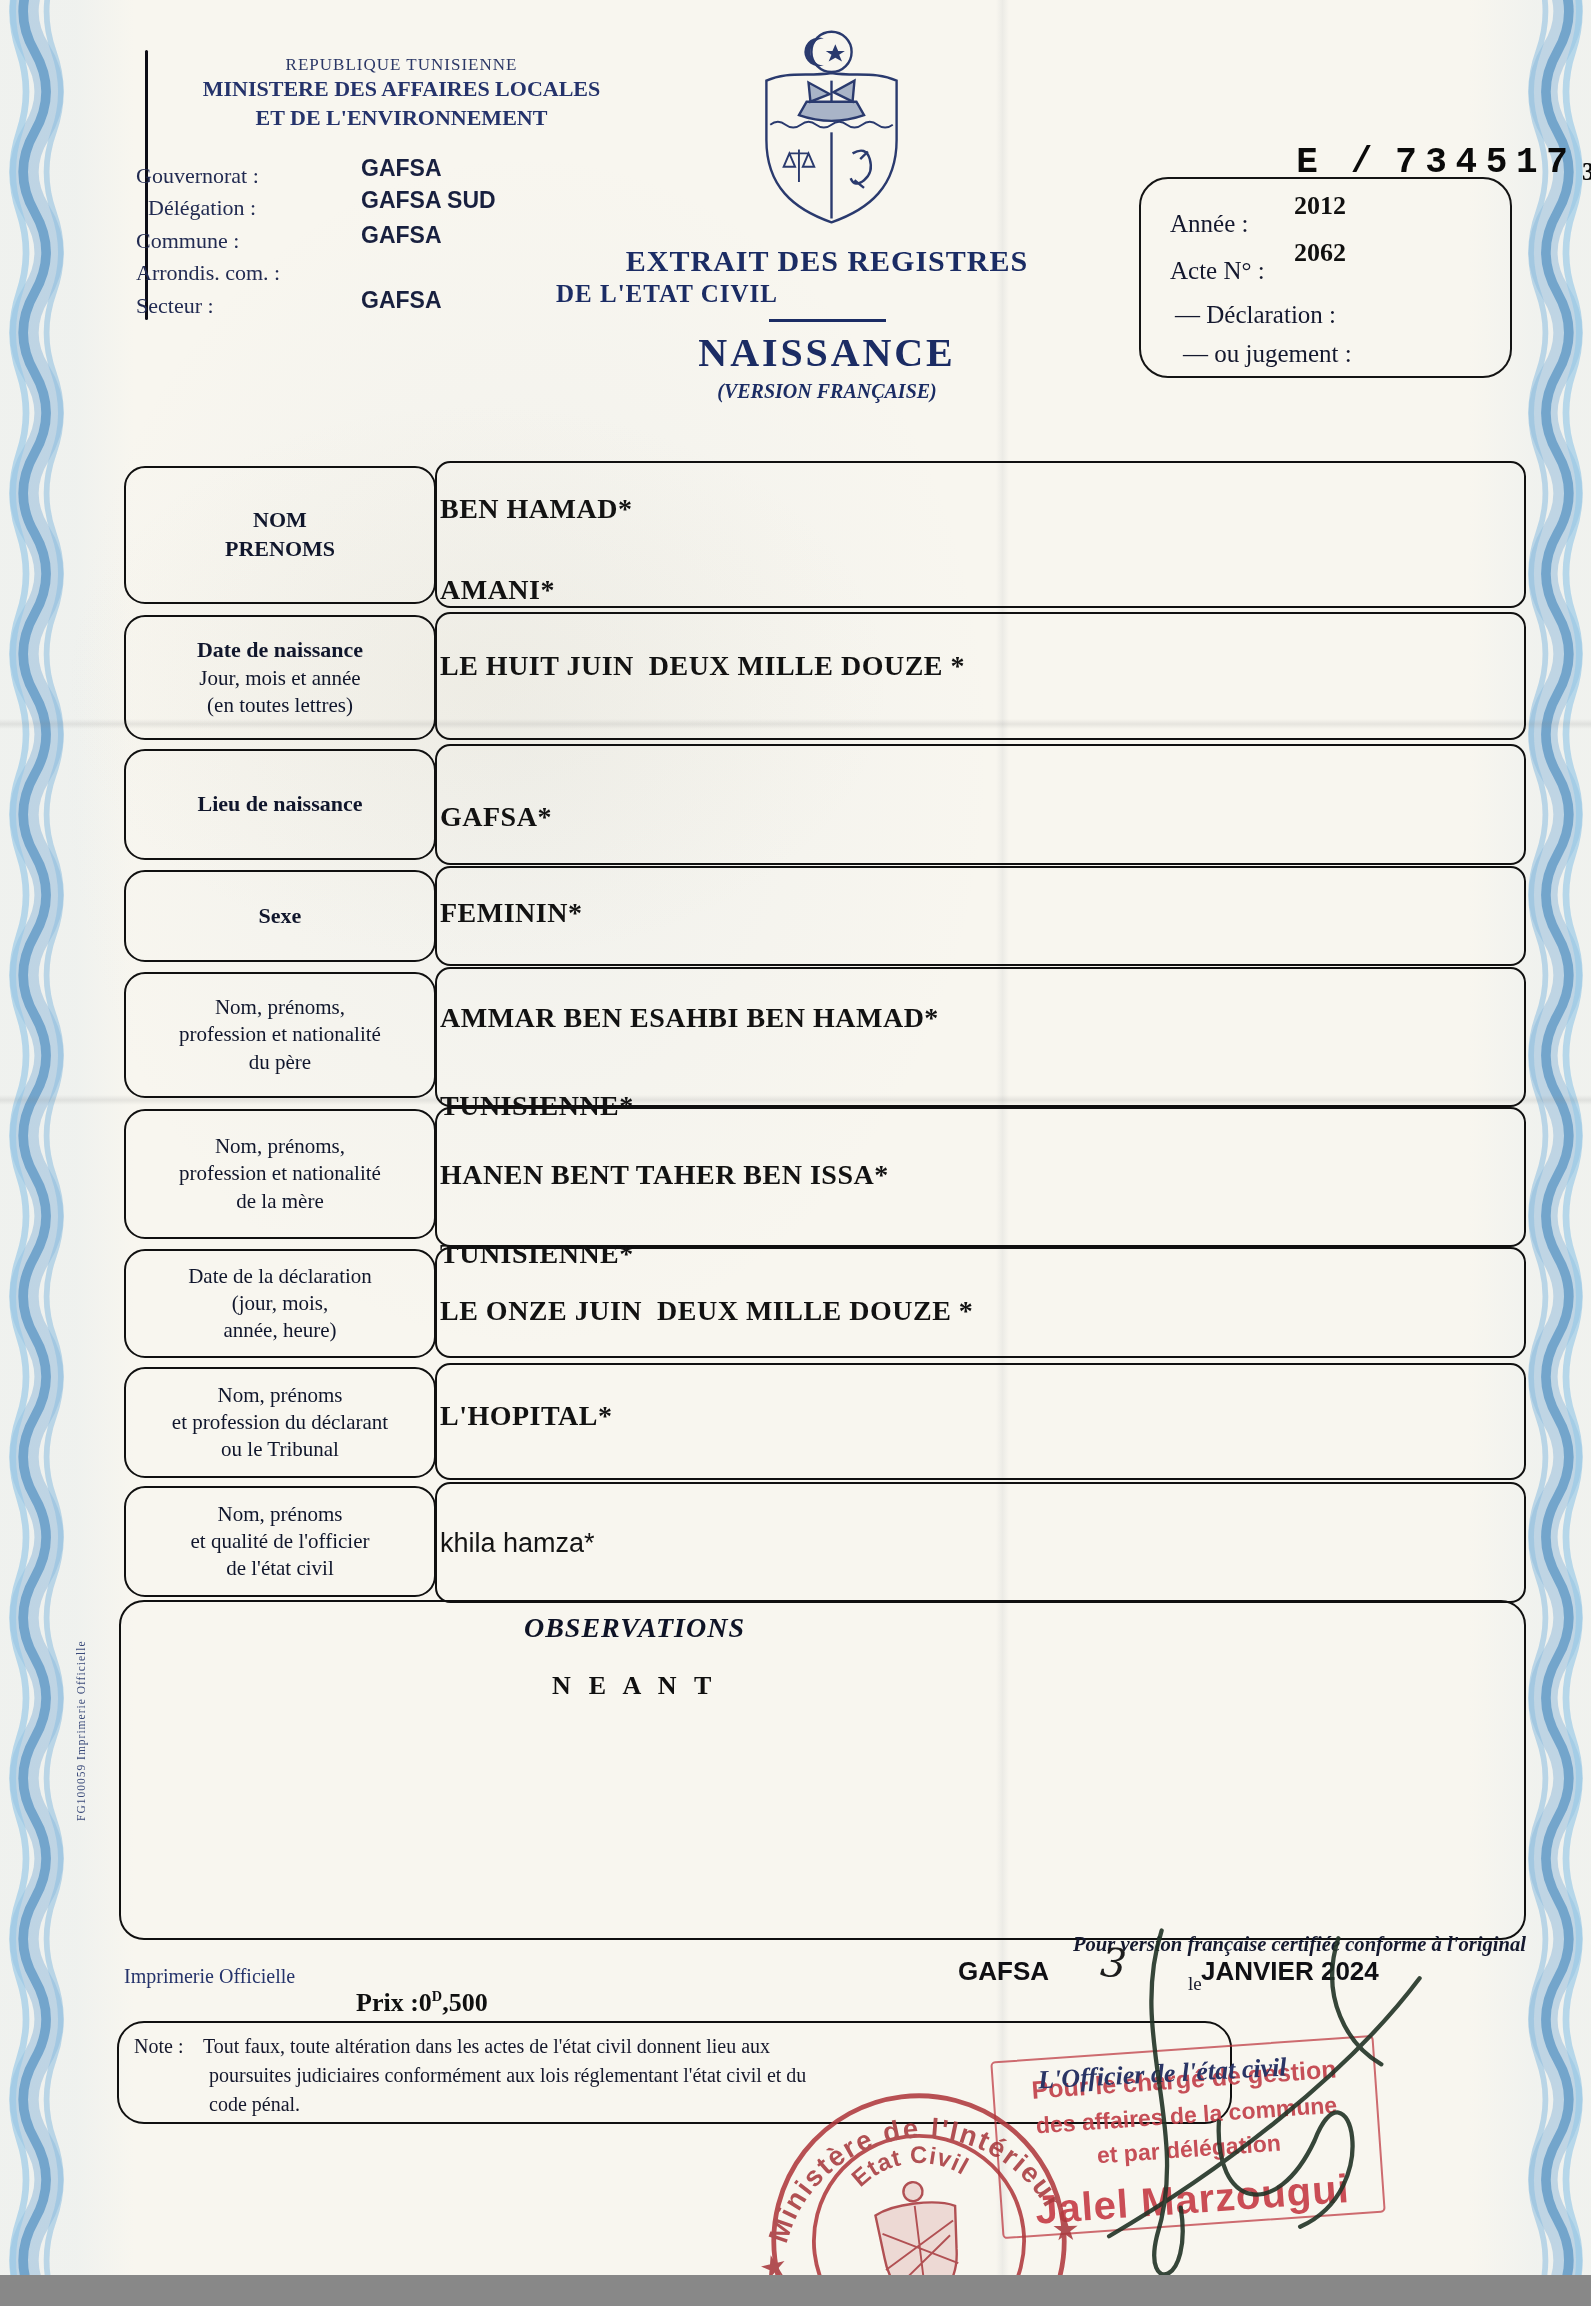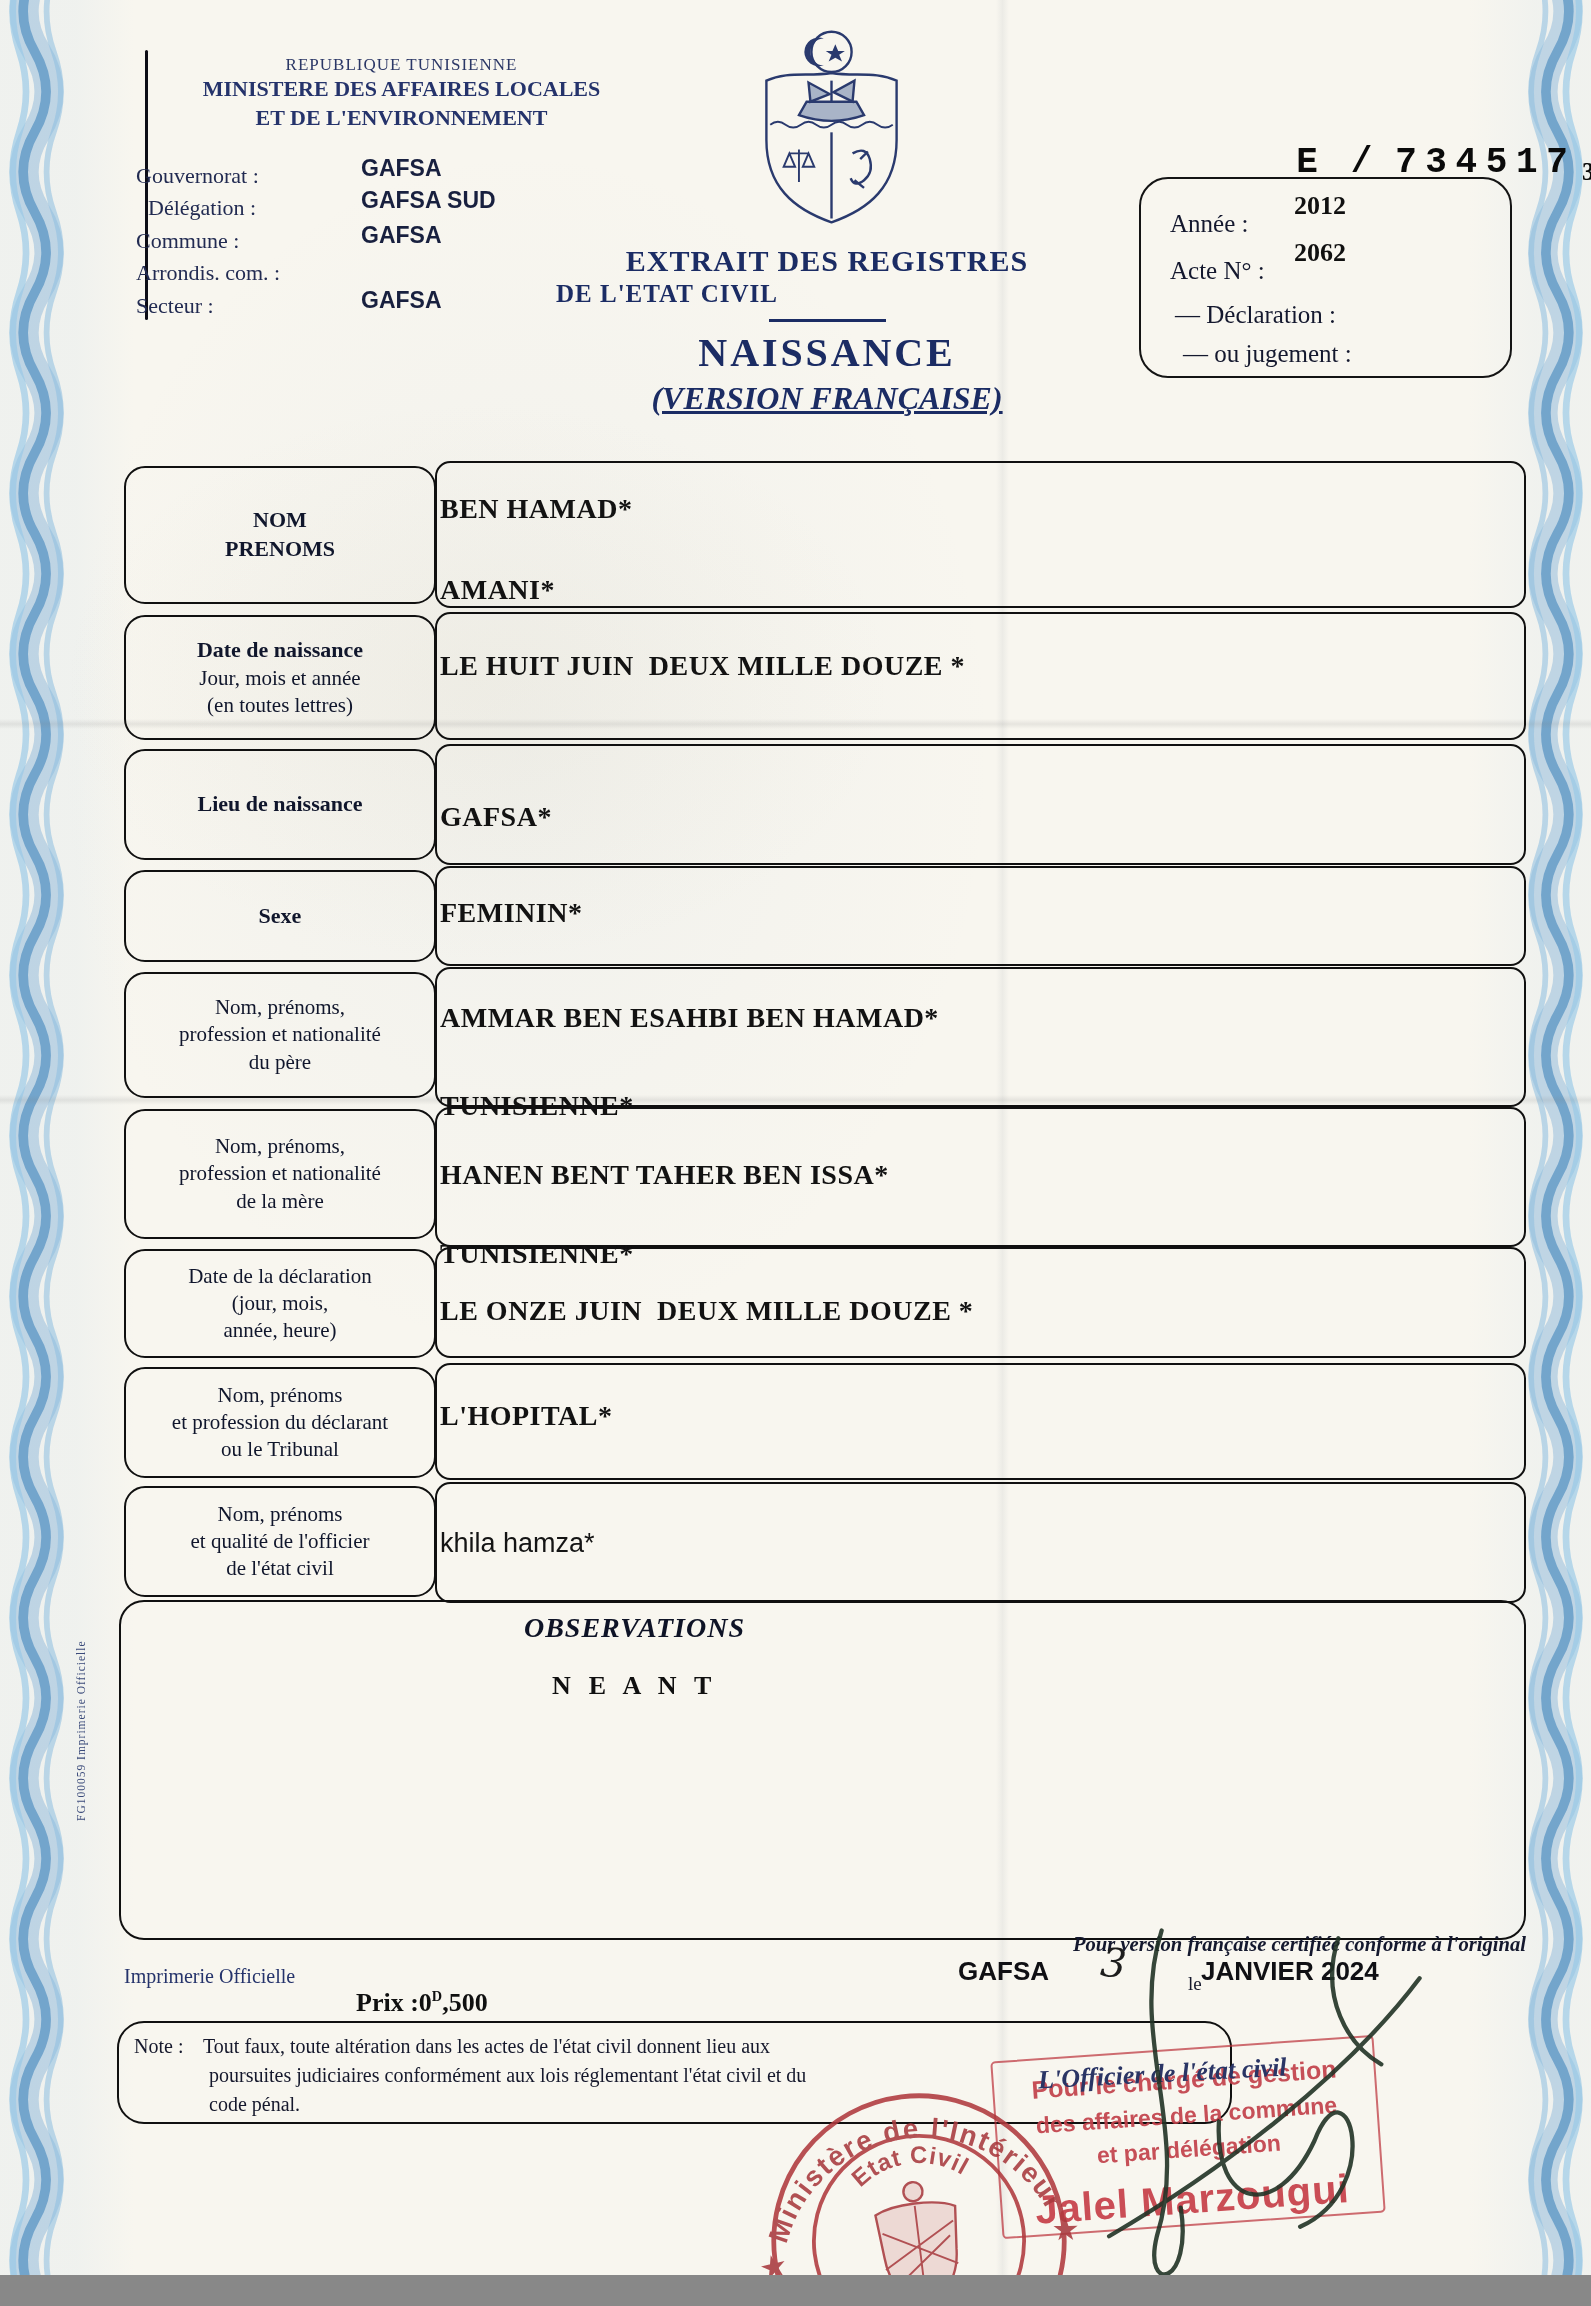--- a/index.html
+++ b/index.html
@@ -19,21 +19,21 @@
   .mono{font-family:"Liberation Mono","DejaVu Sans Mono",monospace;}
   .navy{color:#25336b;}
   .wave-band{position:absolute;top:0;height:2307px;width:75px;}
   .wave-band svg{position:absolute;top:0;left:0;}
   .hdr-line{position:absolute;left:145px;top:50px;width:2.9px;height:270px;background:#0d0d16;border-radius:1.9px;}
   .hdr-field-label{font-size:22px;color:#222b52;}
   .hdr-field-value{font-size:23px;font-weight:bold;color:#18203f;font-family:"Liberation Sans",sans-serif;}
   .title1{font-size:30px;font-weight:bold;color:#1b2c64;letter-spacing:1px;}
   .title2{font-size:25px;font-weight:bold;color:#1b2c64;letter-spacing:1px;}
   .title3{font-size:40px;font-weight:bold;color:#1b2c64;letter-spacing:2.9px;}
-  .title4{font-size:32px;font-style:italic;color:#1b2c64;font-weight:bold;text-decoration:underline;}
+  .title4{font-size:20px;font-style:italic;color:#1b2c64;font-weight:bold;}
   .underline{position:absolute;height:2.9px;background:#1b2c64;}
   .serial{font-size:36px;font-weight:bold;color:#0a0a0a;letter-spacing:5.7px;}
   .serial .num{letter-spacing:8.6px;margin-left:17px;}
   .serial .sfx{font-family:"Liberation Serif",serif;font-size:25px;letter-spacing:0;position:relative;top:7.6px;margin-left:5.7px;}
   .actbox{position:absolute;left:1139px;top:177px;width:369px;height:197px;border:2.9px solid #141414;border-radius:29px;}
   .actbox span{position:absolute;white-space:pre;}
   .act-label{font-size:25px;color:#14182e;}
   .act-value{font-size:26px;font-weight:bold;color:#101010;}
   .lblbox{position:absolute;left:124px;width:308px;border:2.9px solid #101010;border-radius:21px;
           display:flex;flex-direction:column;justify-content:center;align-items:center;text-align:center;

